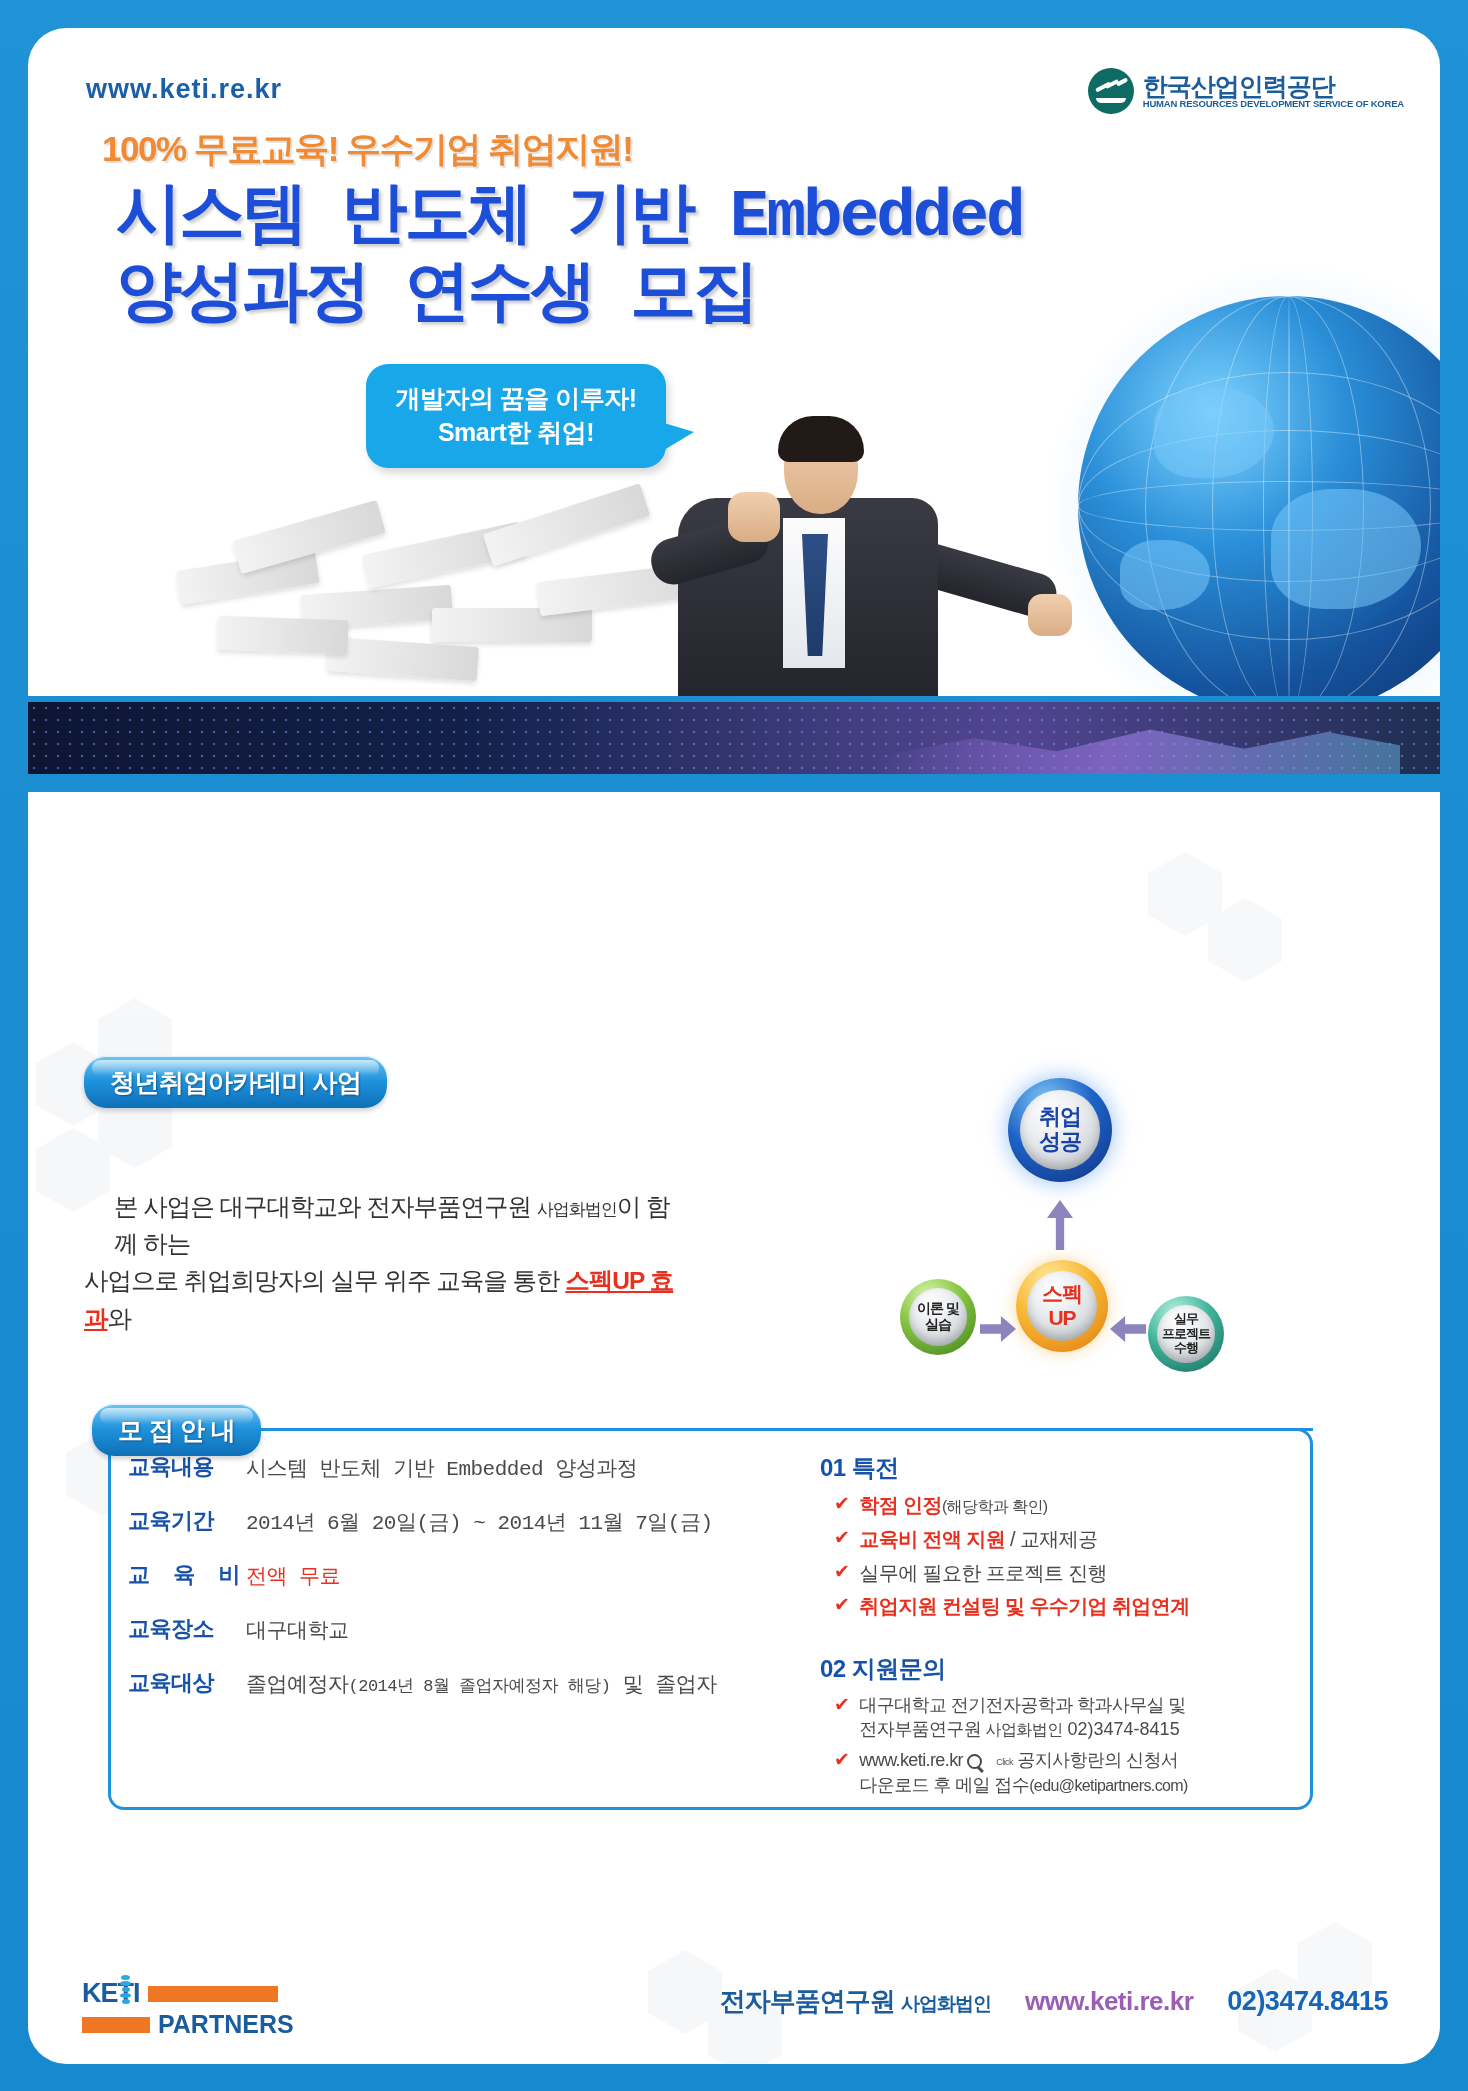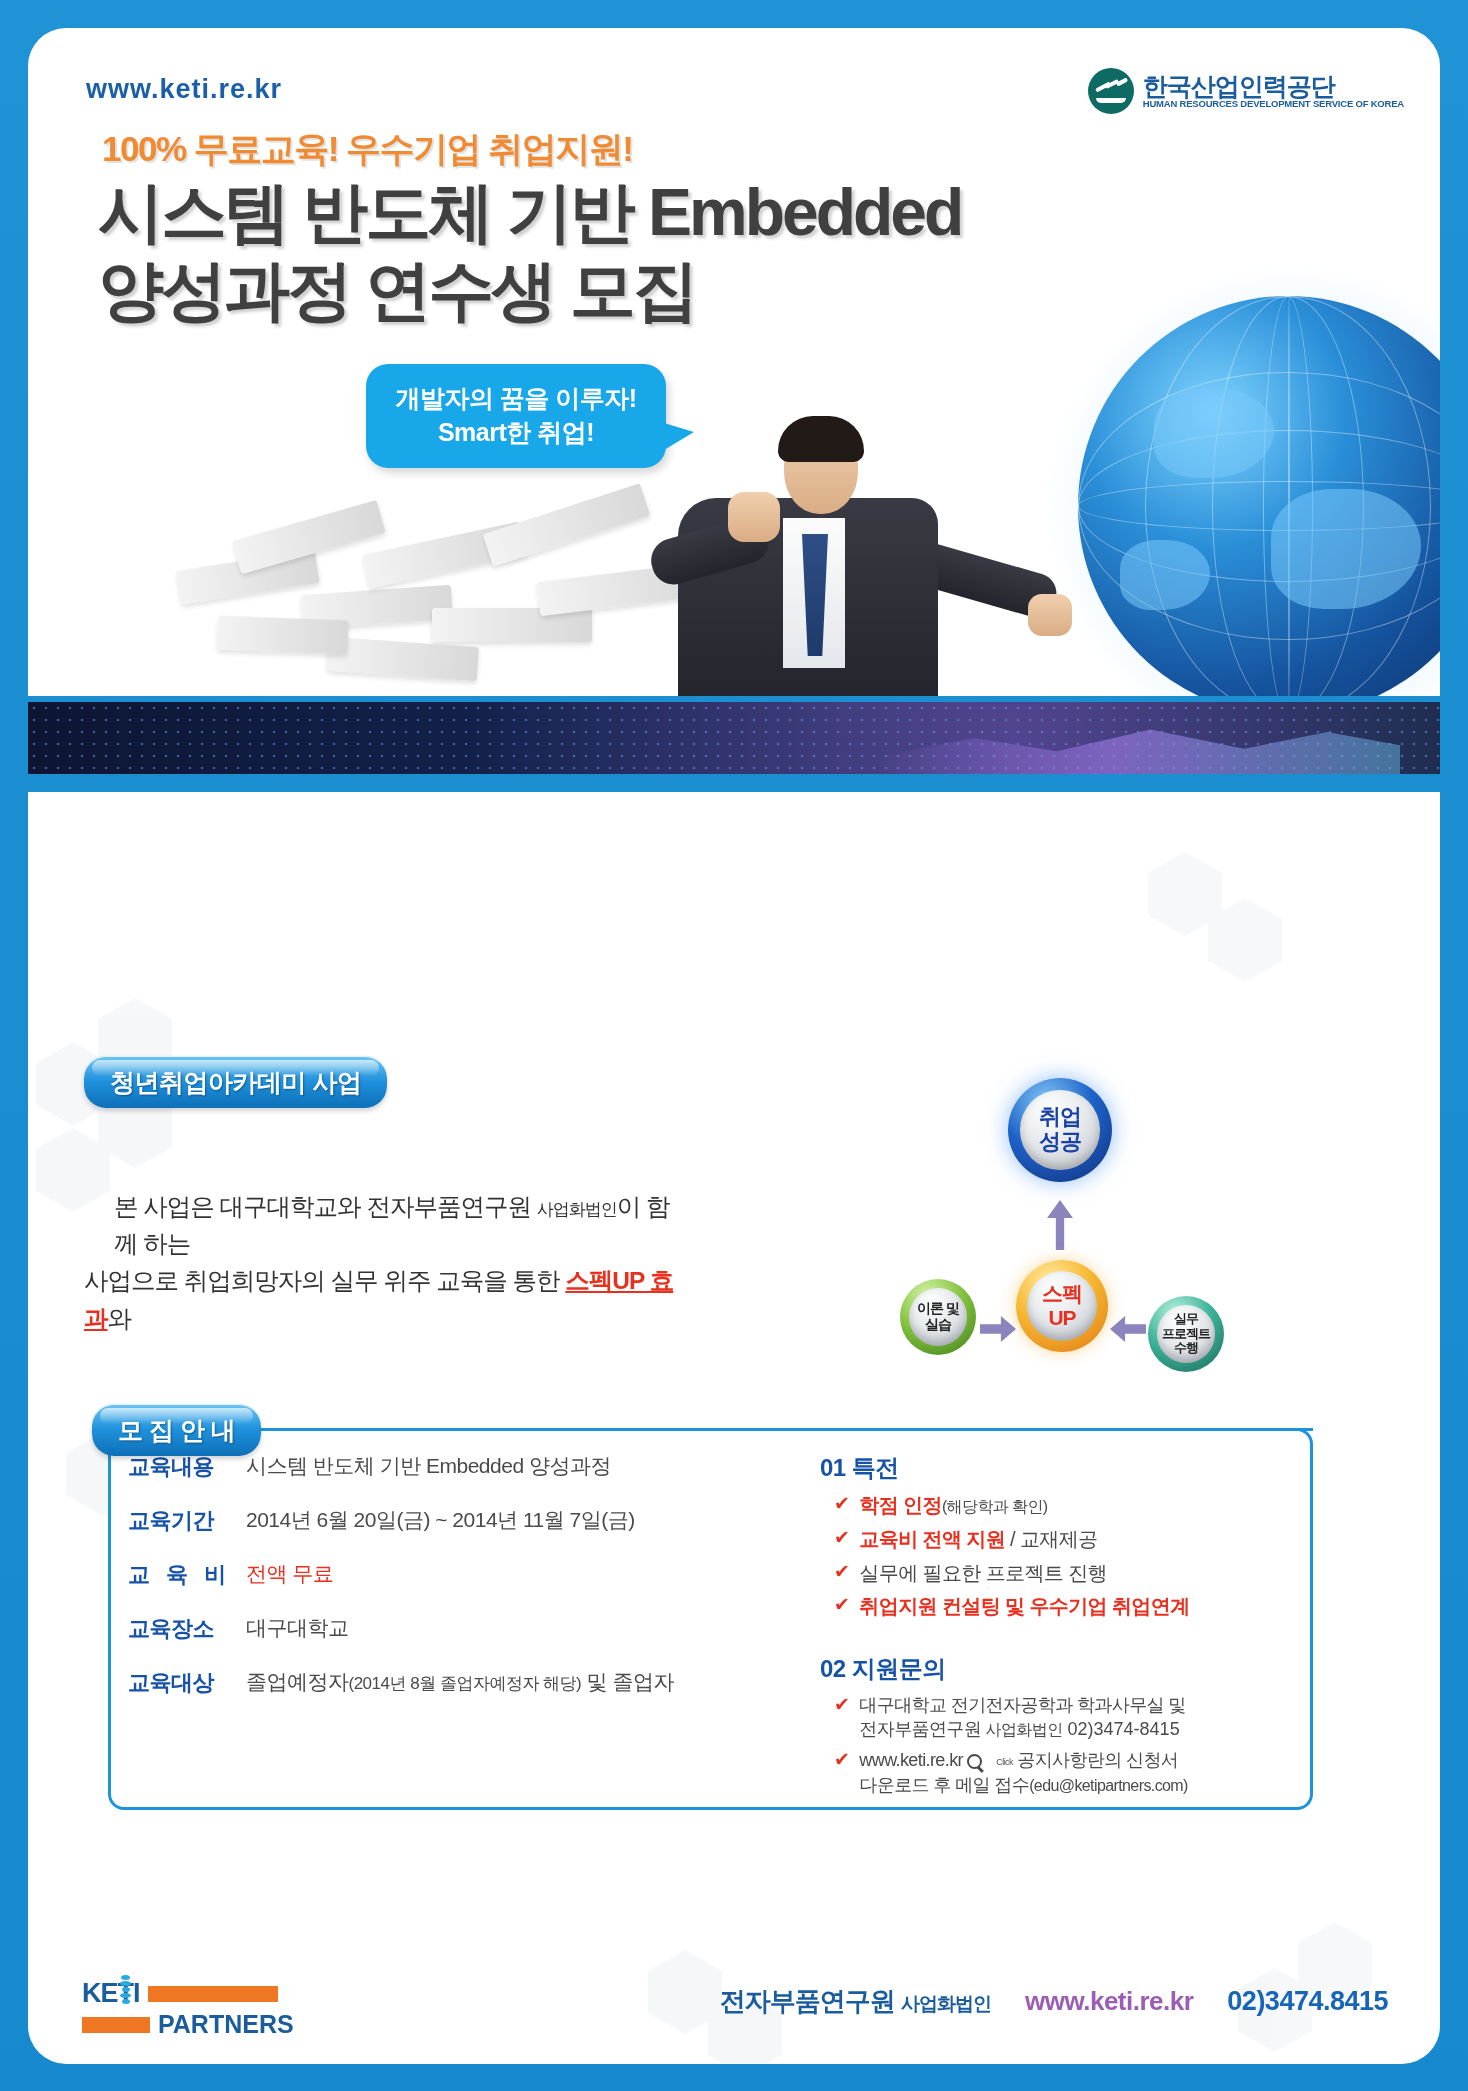--- a/index.html
+++ b/index.html
@@ -47,24 +47,25 @@
   .hrd-kr { font-size: 25px; font-weight: bold; color: #1a5c9c; letter-spacing: -1px; }
   .hrd-en { font-size: 9.5px; font-weight: bold; color: #1a5c9c; letter-spacing: -0.2px; }
 
   .tagline {
     position: absolute; left: 74px; top: 98px;
     font-size: 35px; font-weight: bold; color: #f08a33;
     letter-spacing: -1.5px;
     text-shadow: 2px 2px 0 rgba(190,190,190,.45);
   }
   .title1, .title2 {
-    position: absolute; left: 70px;
-    font-size: 66px; font-weight: bold; color: #404040;
+    position: absolute; left: 88px;
+    font-size: 66px; font-weight: bold; color: #1d4ed8;
     letter-spacing: -3px; white-space: nowrap;
     text-shadow: 3px 3px 3px rgba(150,150,150,.45);
+    font-family: Liberation Mono, monospace;
   }
   .title1 { top: 140px; }
   .title2 { top: 218px; }
 
   
   .globe {
     position: absolute; right: -58px; top: 268px;
     width: 420px; height: 420px; border-radius: 50%;
     background:
       radial-gradient(circle at 32% 28%, #7fd4ff 0%, #2a8fd8 32%, #15539e 66%, #0b2f63 100%);
@@ -266,21 +267,21 @@
     position: absolute; left: 108px; top: 1428px;
     width: 1205px; height: 382px;
     border: 3px solid #1f92dd; border-radius: 16px;
     background: #fff;
   }
   .rec-line-top {
     position: absolute; left: 330px; top: 1428px; width: 983px; height: 3px; background: #1f92dd;
   }
 
   .rec-left { position: absolute; left: 128px; top: 1452px; width: 600px; }
-  .rec-row { display: flex; align-items: flex-start; margin-bottom: 24px; }
+  .rec-row { display: flex; align-items: flex-end; margin-bottom: 24px; font-family: Liberation Mono, monospace; }
   .rec-label {
     width: 118px; flex: none;
     font-size: 22px; font-weight: bold; color: #1652a8; letter-spacing: -0.5px;
   }
   .rec-label.spaced { letter-spacing: 5px; }
   .rec-value { font-size: 21px; color: #4a4a4a; letter-spacing: -0.5px; }
   .rec-value.free { color: #e8301f; }
   .rec-value .tiny { font-size: 17px; }
 
   .rec-right { position: absolute; left: 820px; top: 1452px; width: 470px; }

